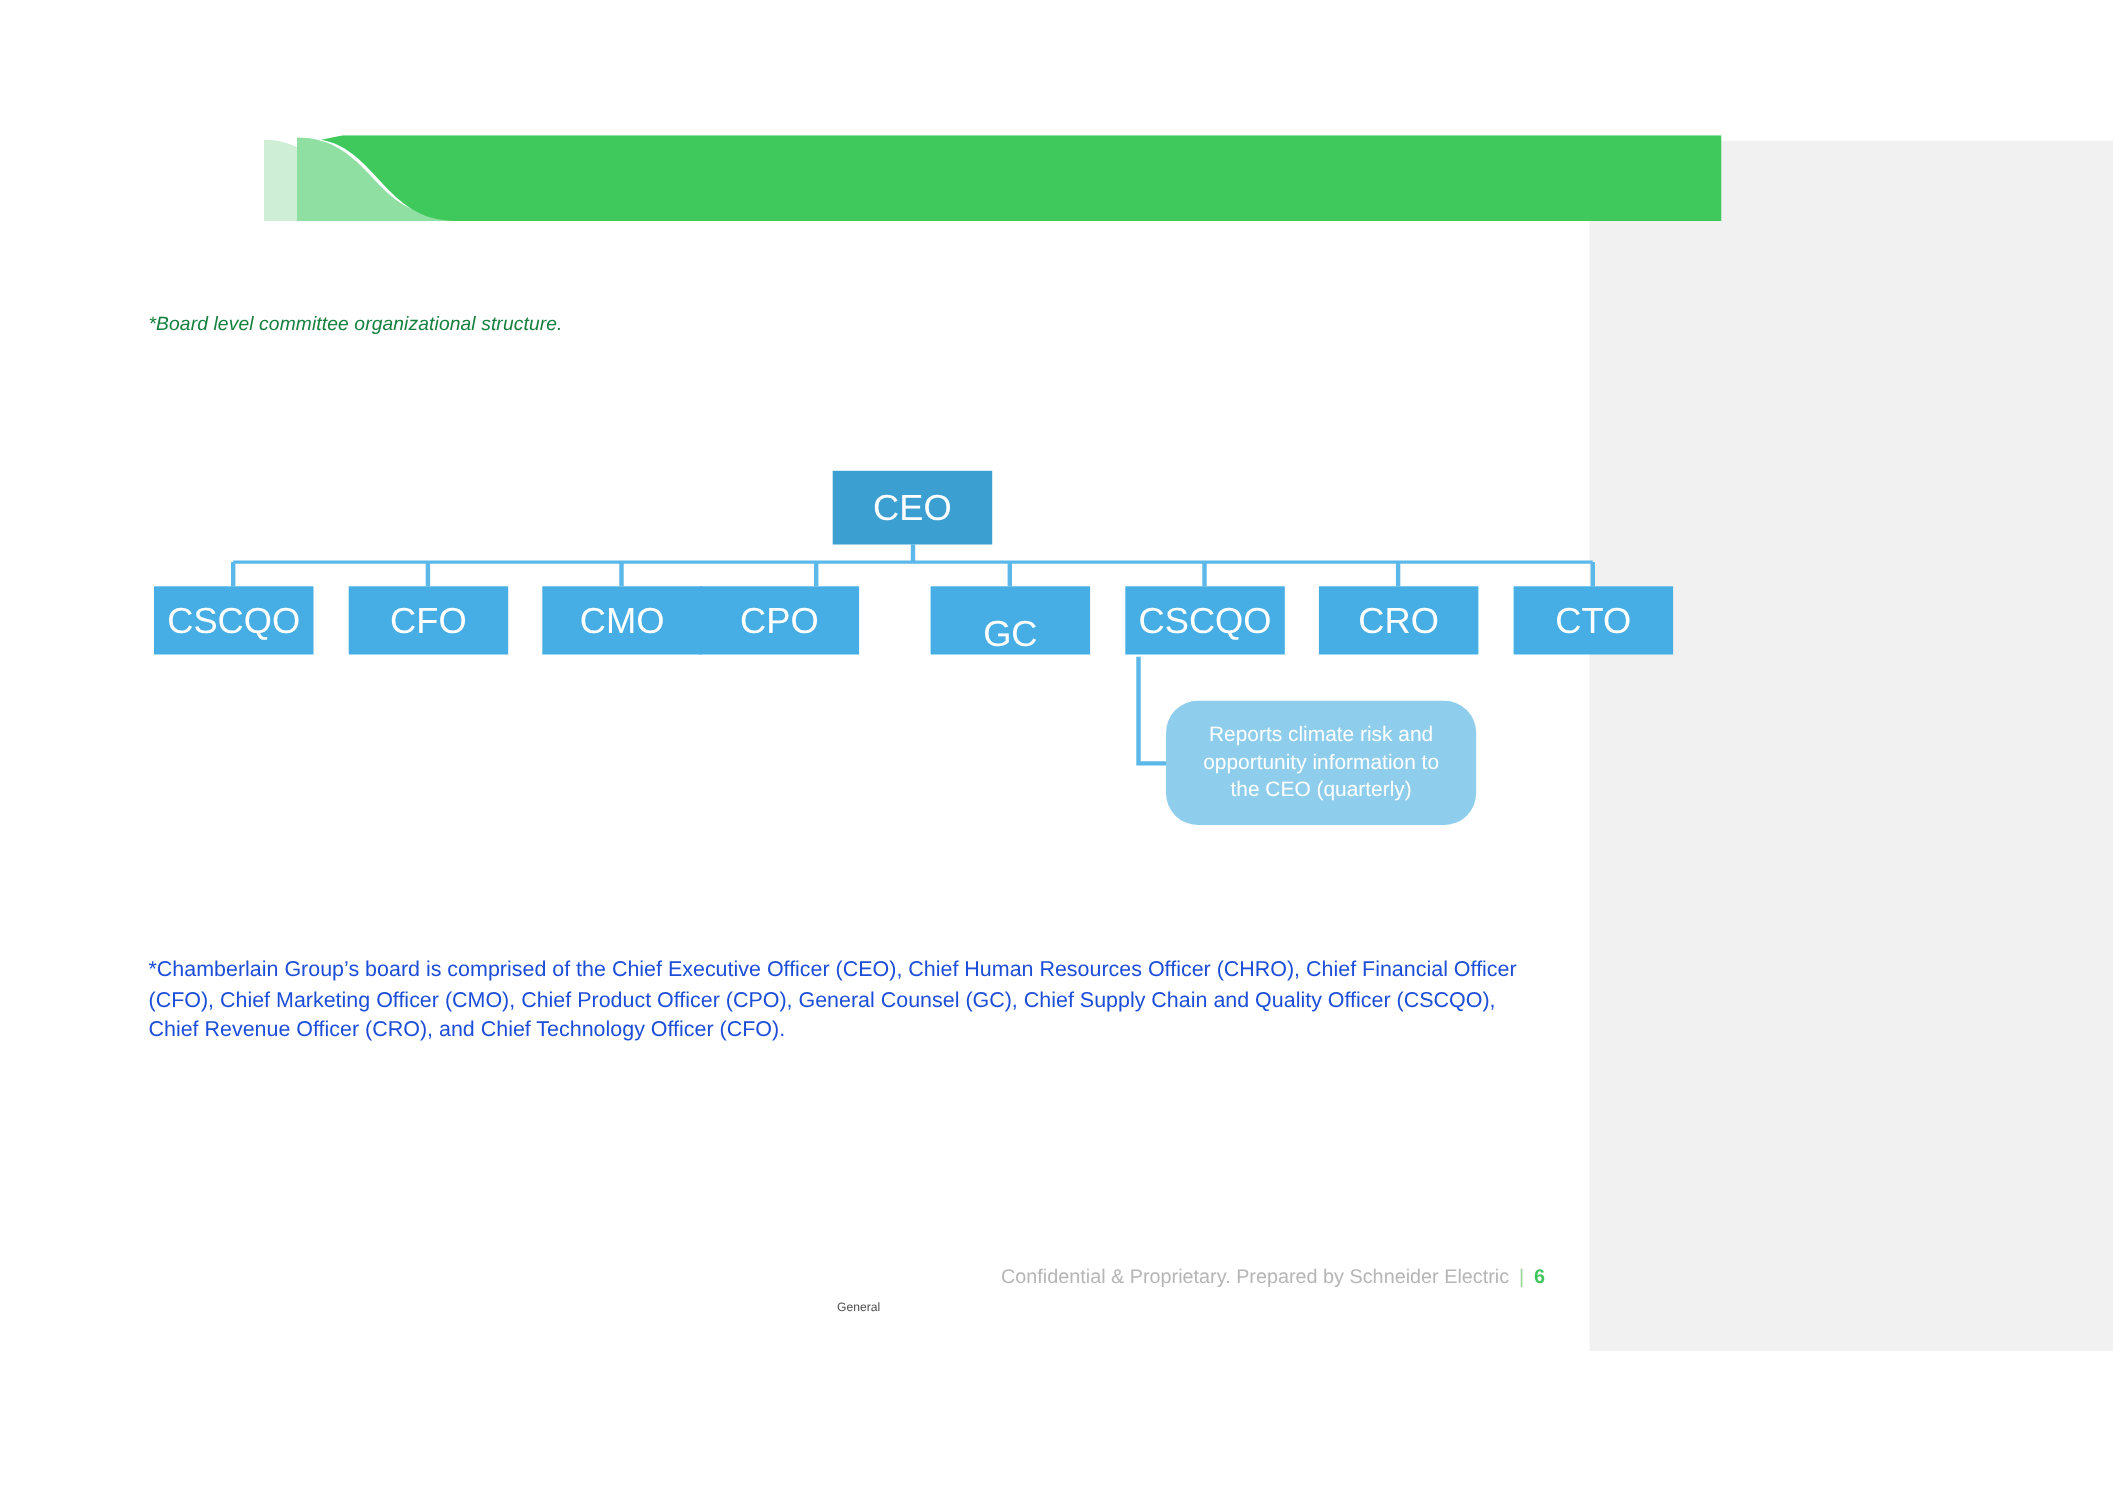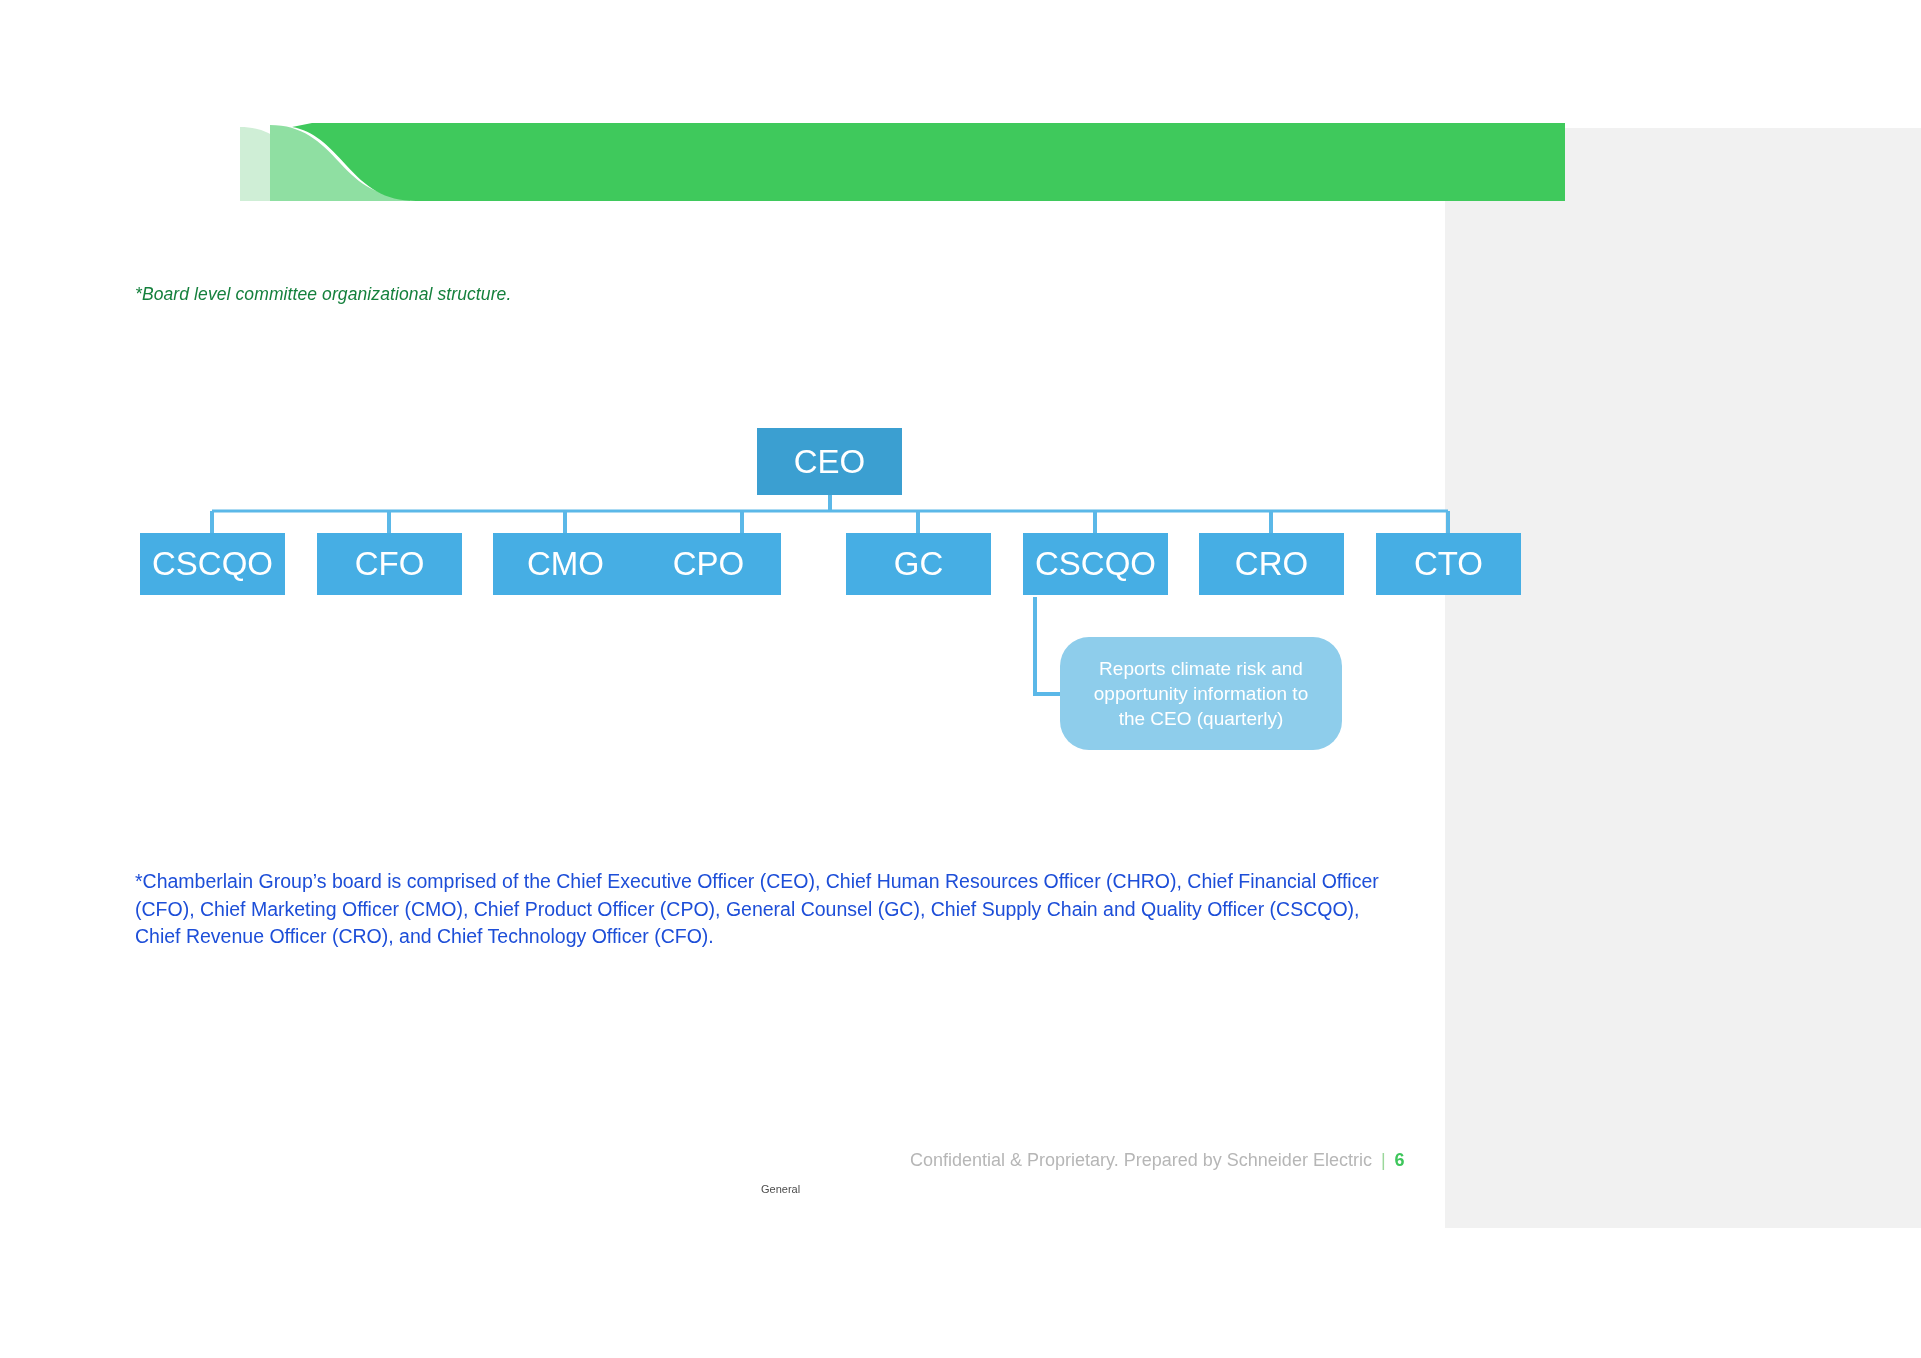--- a/index.html
+++ b/index.html
@@ -199,21 +199,21 @@
     </div>
     <div class="node node-exec" style="left:317px;width:145px;">
       <span>CFO</span>
     </div>
     <div class="node node-exec" style="left:493px;width:145px;">
       <span>CMO</span>
     </div>
     <div class="node node-exec" style="left:636px;width:145px;">
       <span>CPO</span>
     </div>
-    <div class="node node-exec" style="left:846px;width:145px;">
+    <div class="node node-exec" style="left:846px;width:145px;align-items:flex-end;">
       <span>GC</span>
     </div>
     <div class="node node-exec" style="left:1023px;width:145px;">
       <span>CSCQO</span>
     </div>
     <div class="node node-exec" style="left:1199px;width:145px;">
       <span>CRO</span>
     </div>
     <div class="node node-exec" style="left:1376px;width:145px;">
       <span>CTO</span>

